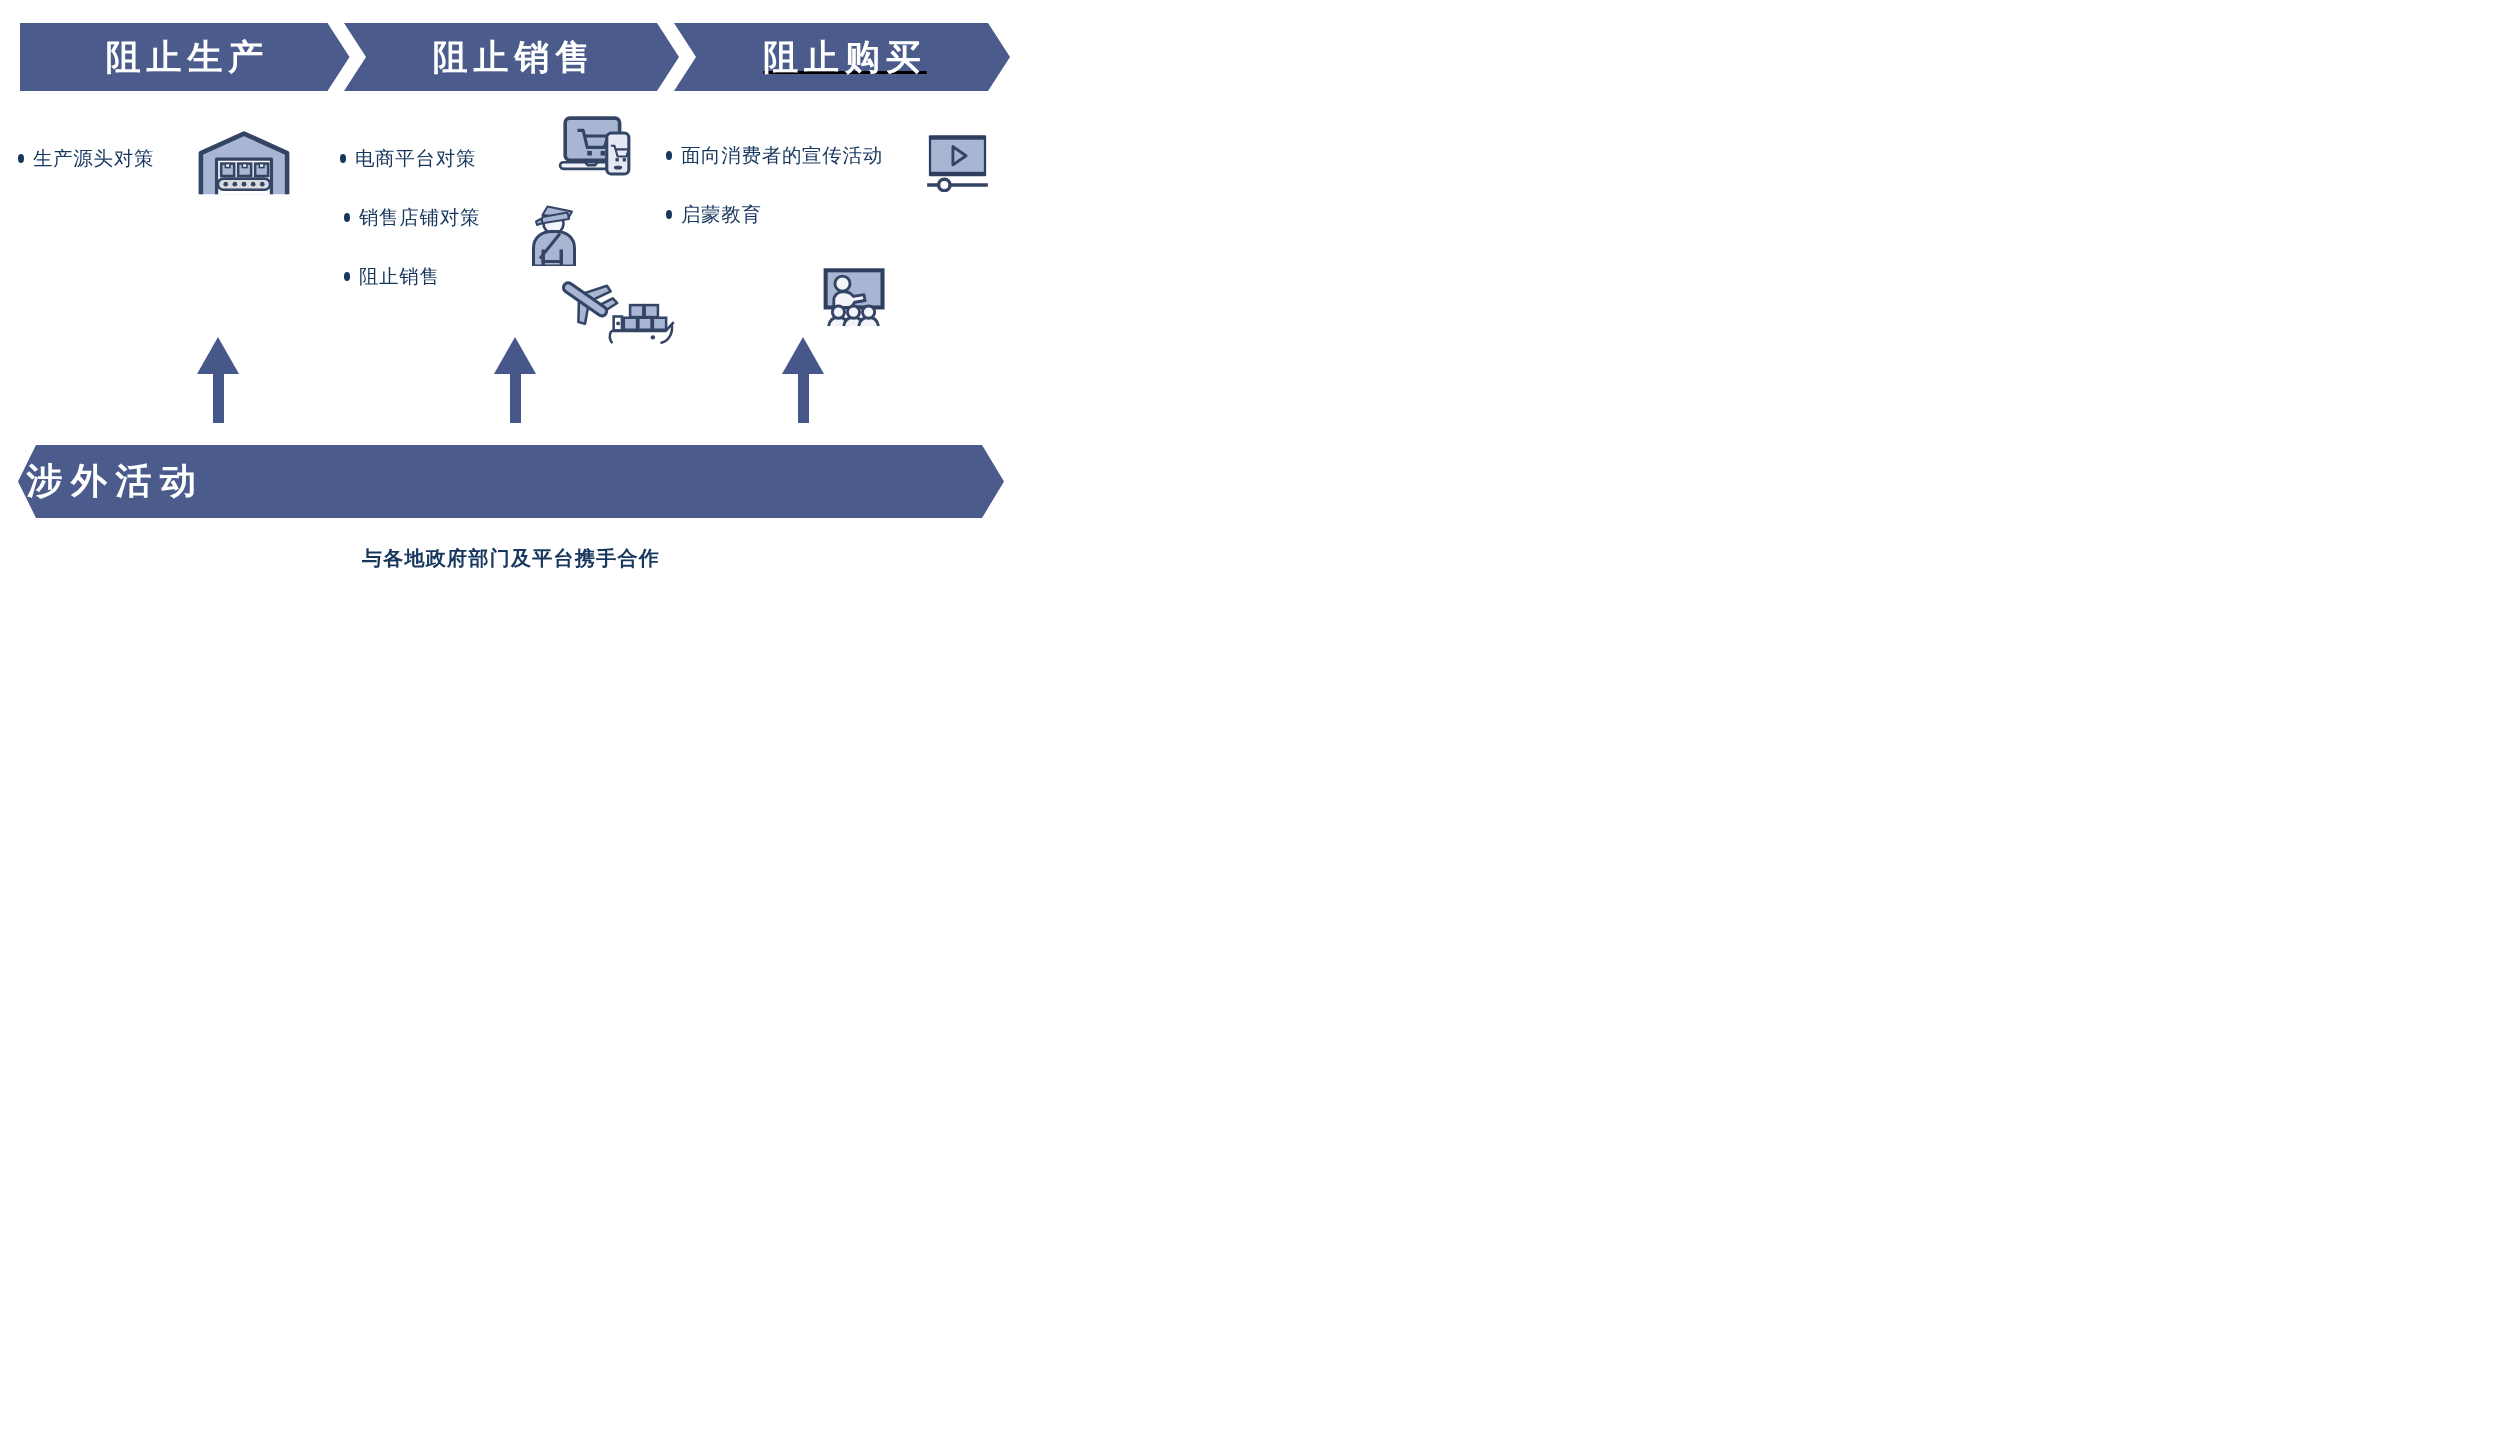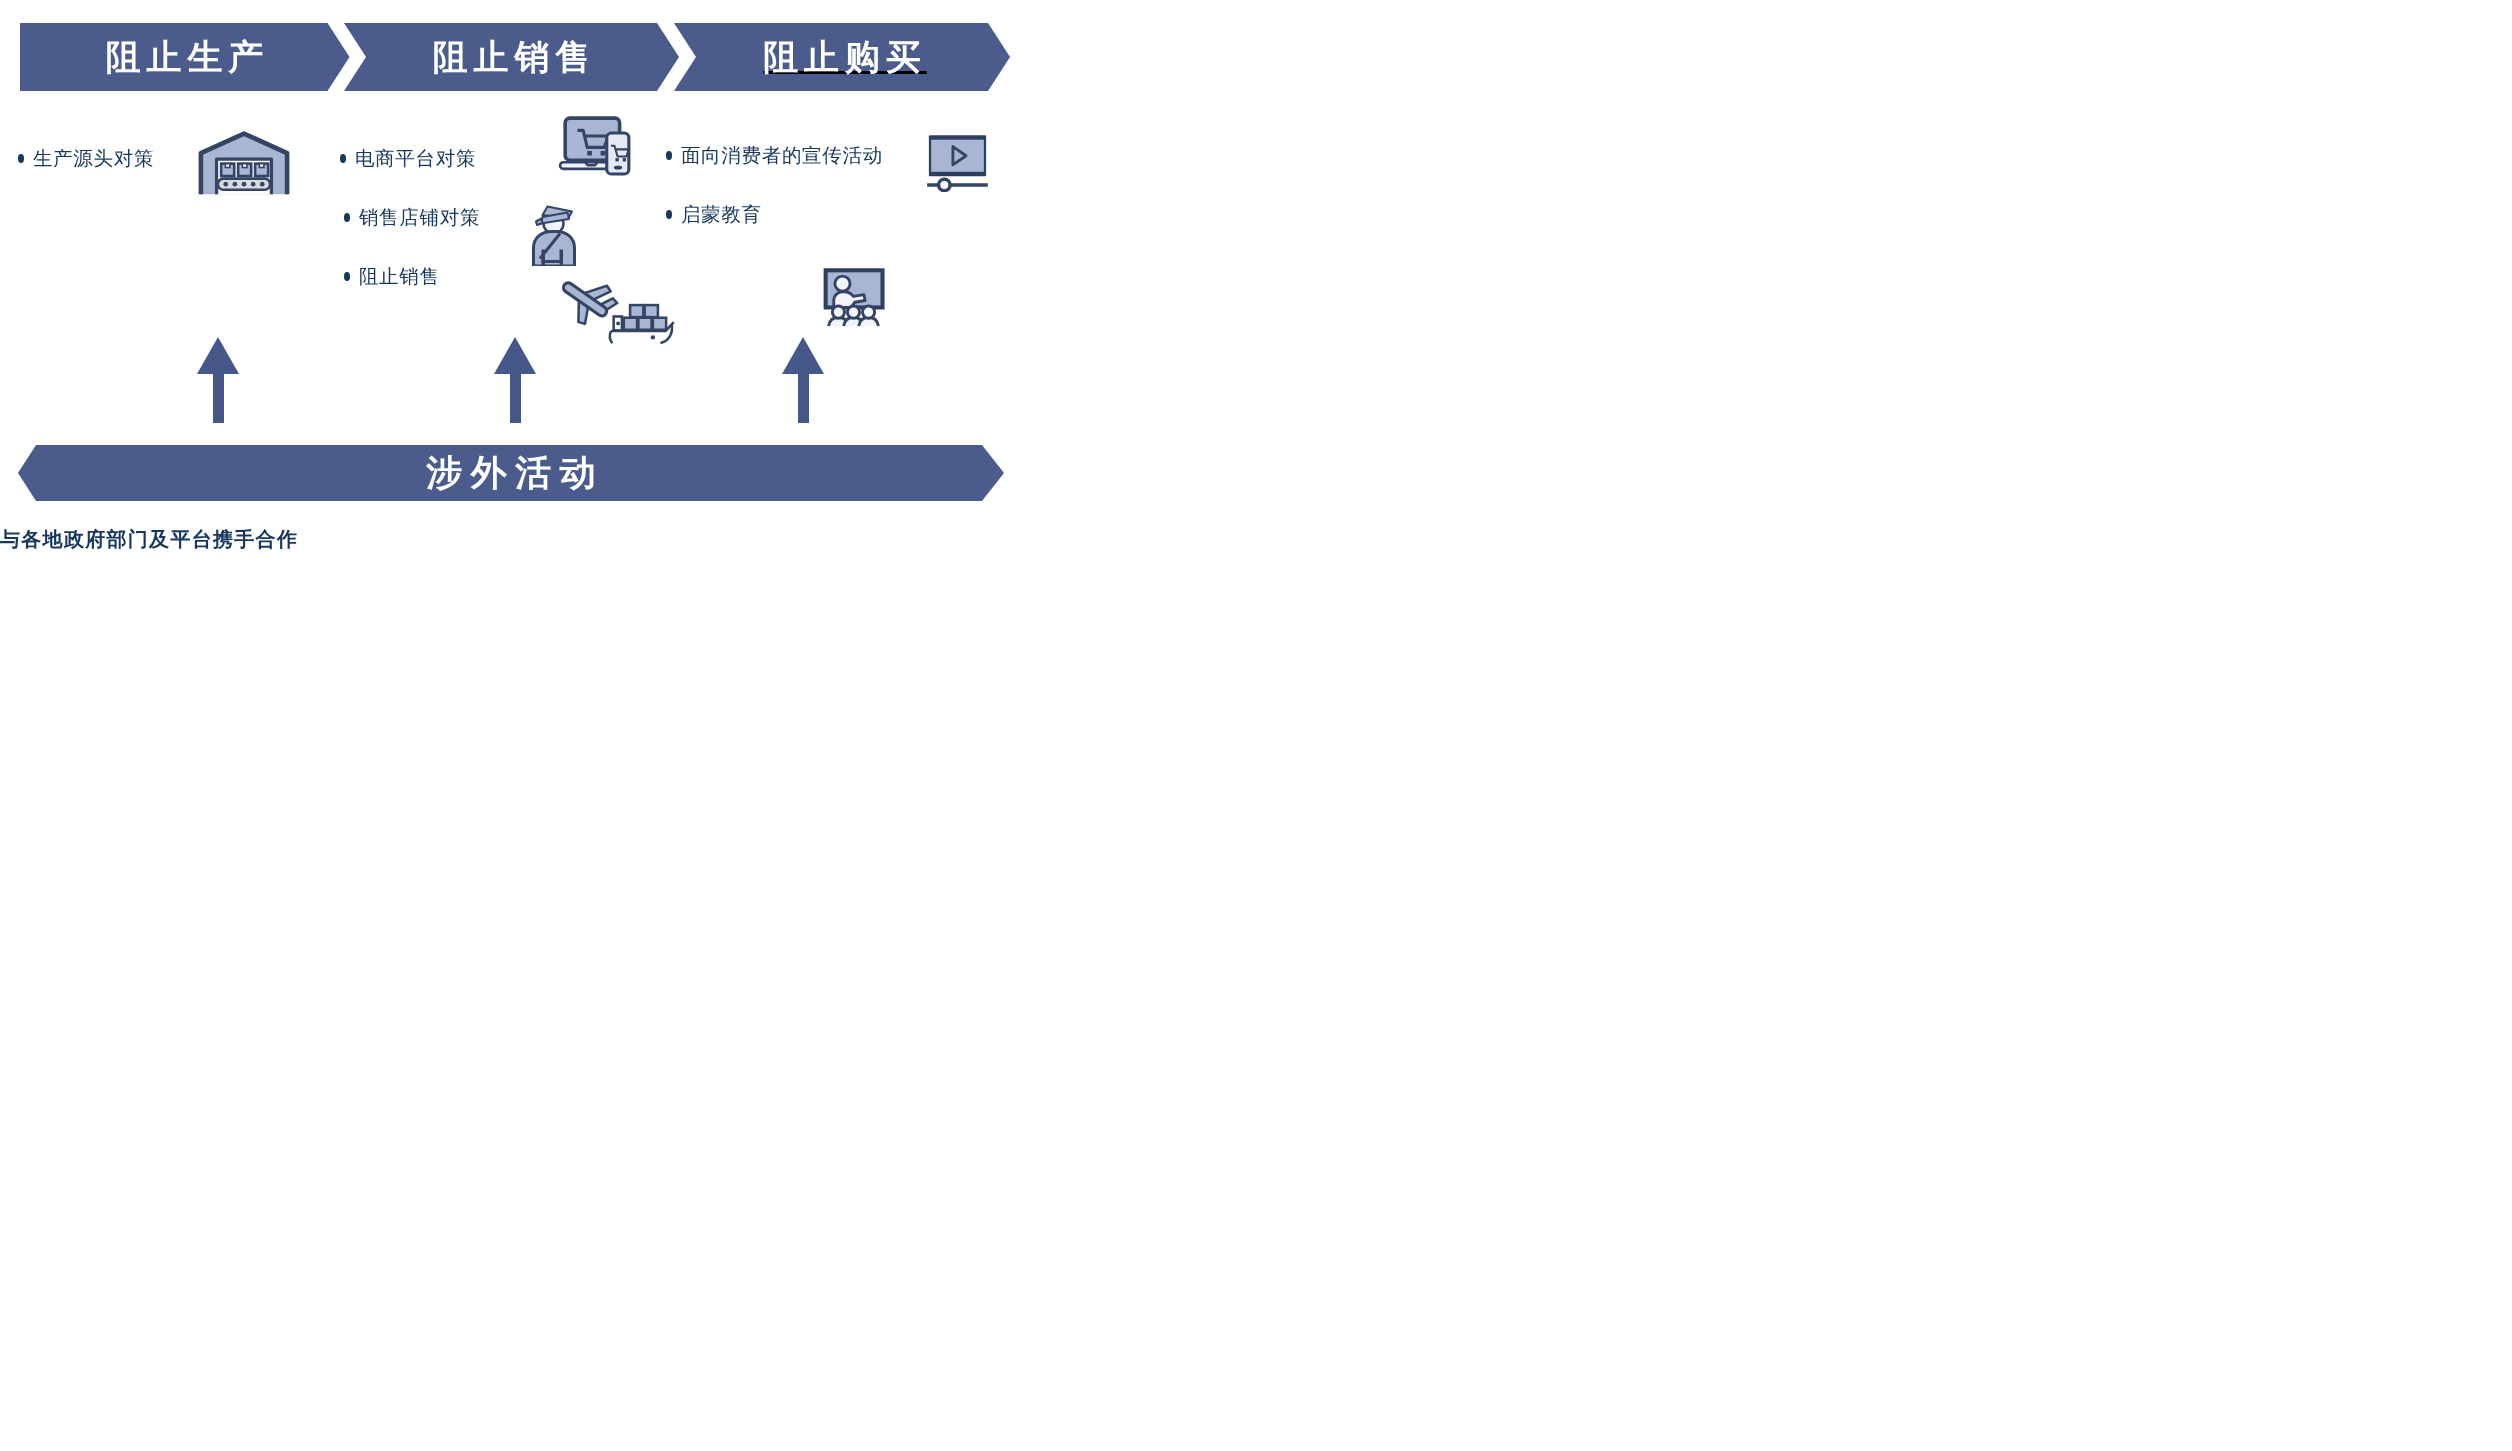--- a/index.html
+++ b/index.html
@@ -18,26 +18,26 @@
   #chev3{left:674px;width:336px;text-decoration:underline;}
   
   .bullet{position:absolute;display:flex;align-items:center;white-space:nowrap;}
   .bullet .dot{width:5.9px;height:8.5px;border-radius:50%;background:#17375e;margin-right:9px;flex:0 0 auto;}
   .bullet .txt{color:#17375e;font-size:19.5px;font-weight:normal;letter-spacing:0.7px;line-height:25px;}
   
   .up-arrow{position:absolute;width:42px;}
   .up-arrow .head{width:42px;height:37px;background:#46588a;clip-path:polygon(50% 0,100% 100%,0 100%);}
   .up-arrow .shaft{width:11px;height:50px;background:#46588a;margin:-0.7px auto 0;}
   
-  .banner{position:absolute;left:18px;top:445px;width:986px;height:56px;background:#4a5b8c;
-          display:flex;align-items:center;justify-content:center;
+  .banner{position:absolute;left:18px;top:445px;width:986px;height:73px;background:#4a5b8c;
+          display:flex;align-items:center;justify-content:flex-start;
           clip-path:polygon(18px 0,calc(100% - 22px) 0,100% 50%,calc(100% - 22px) 100%,18px 100%,0 50%);}
   .banner .lbl{color:#ffffff;font-size:36px;font-weight:bold;letter-spacing:8.5px;padding-left:8.5px;white-space:nowrap;}
   
-  .caption{position:absolute;left:0;top:526px;width:1022px;text-align:left;
+  .caption{position:absolute;left:0;top:545px;width:1022px;text-align:center;
            color:#17375e;font-size:20px;font-weight:bold;letter-spacing:1.3px;}
   
   .icon{position:absolute;}
   .icon svg{display:block;}
 </style>
 </head>
 <body>
 
 <div class="canvas">
 

